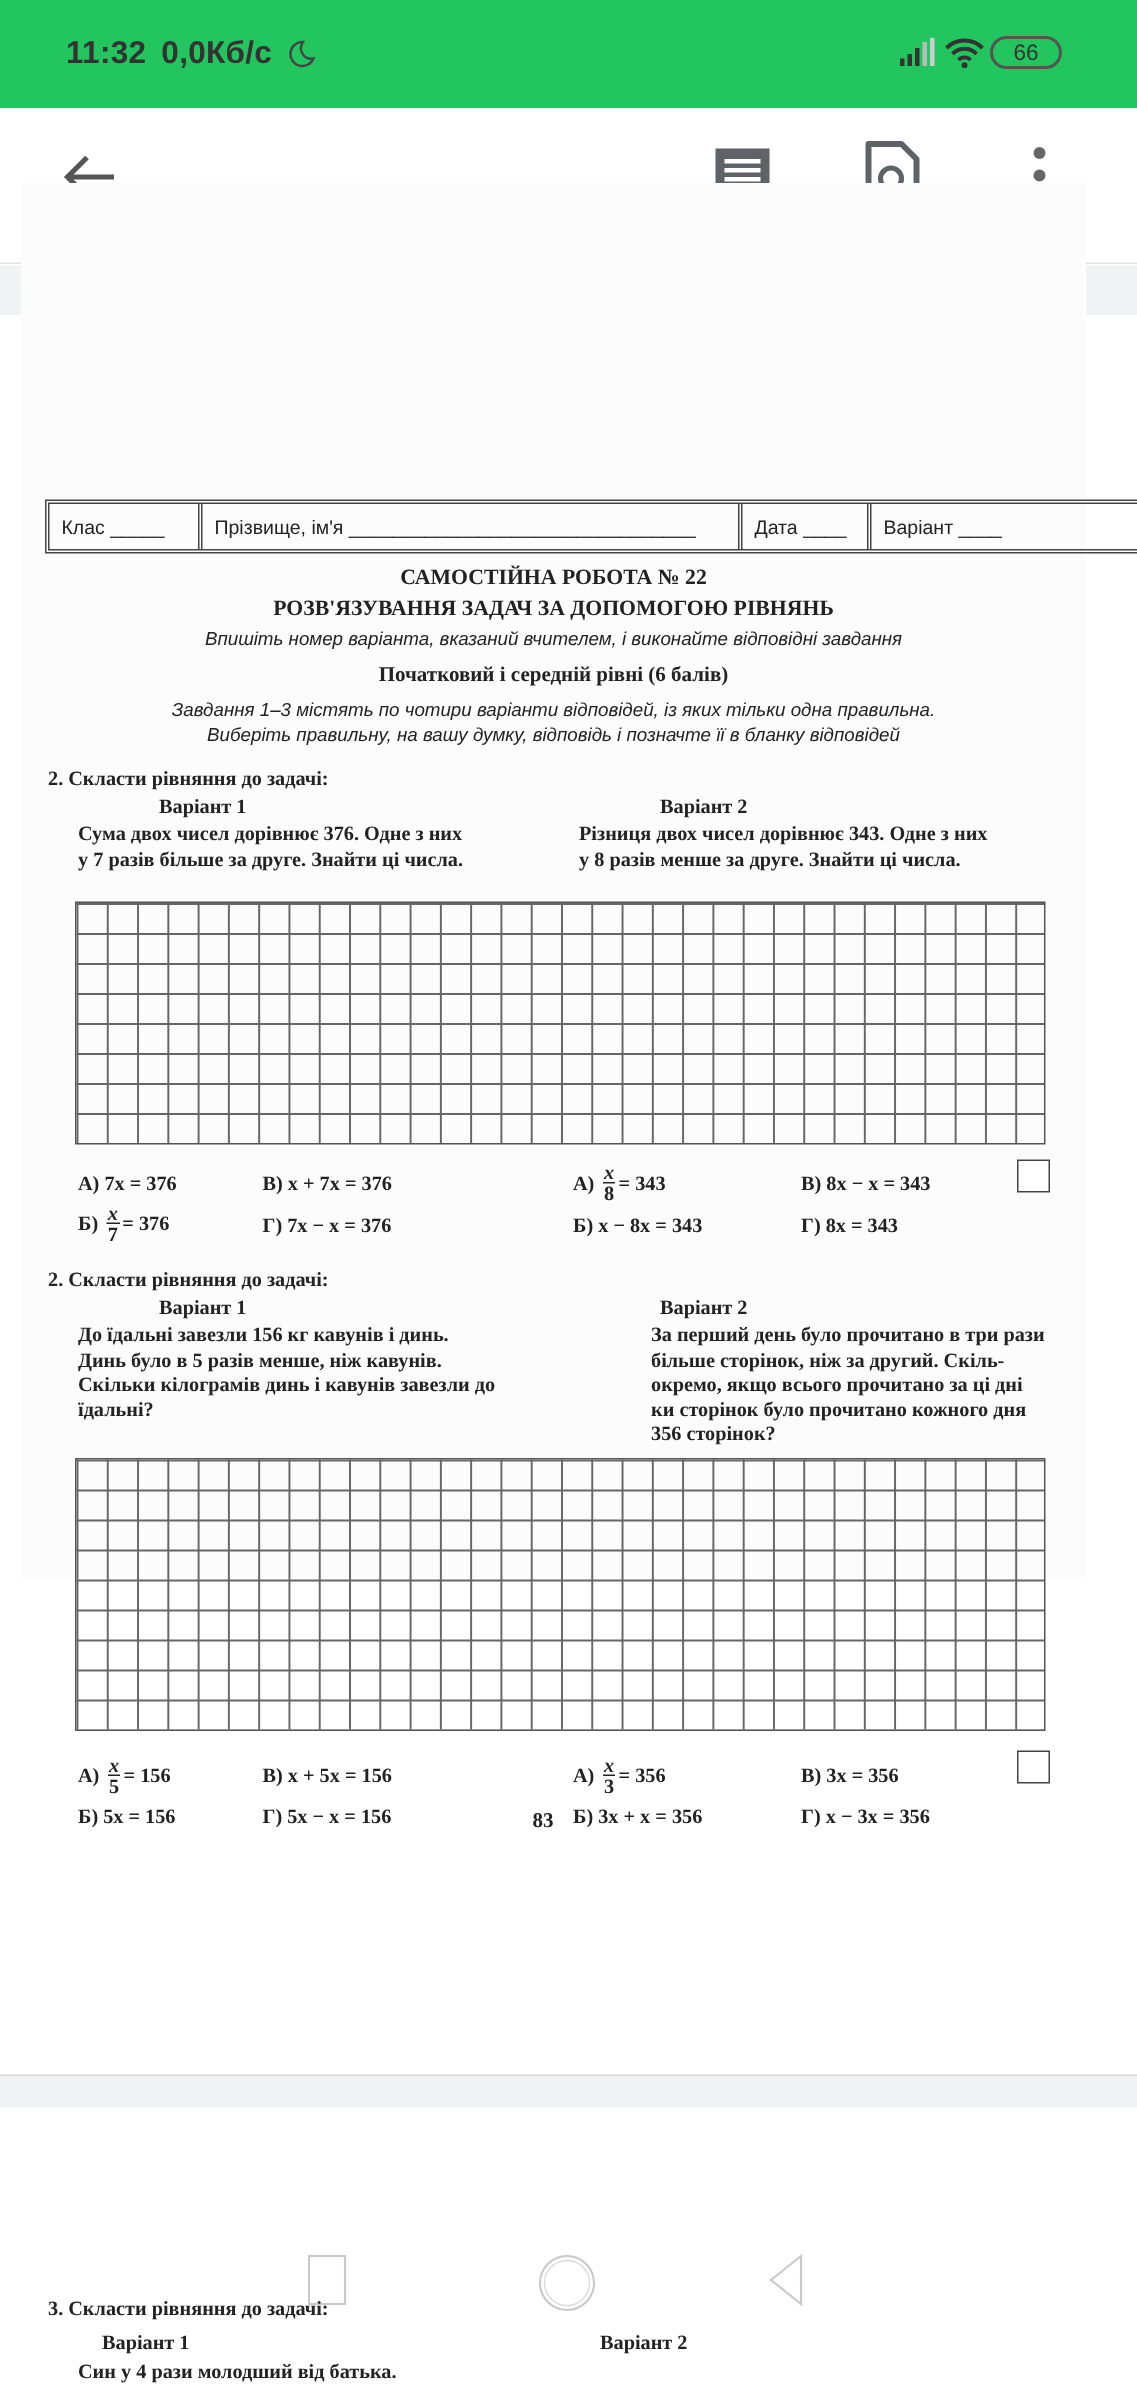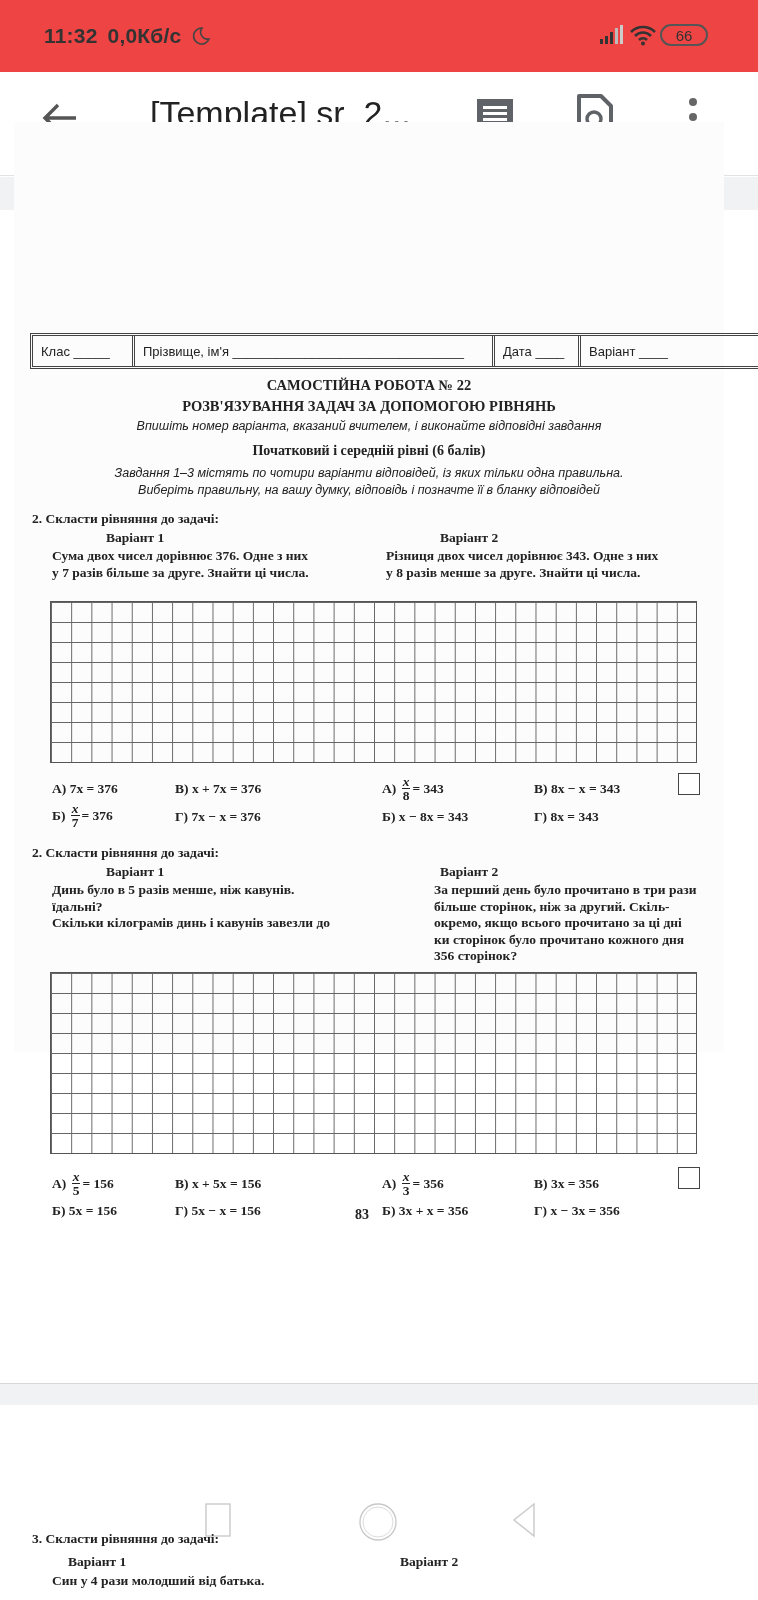--- a/index.html
+++ b/index.html
@@ -1,20 +1,20 @@
 <!DOCTYPE html>
 <html><head>
 <meta charset="utf-8">
 <style>
   * { box-sizing: border-box; margin: 0; padding: 0; }
   html, body { width: 758px; height: 1600px; overflow: hidden; background: #ffffff; }
   body { position: relative; font-family: "Liberation Sans", sans-serif; color: #222; }
 
   
-  .status-bar { position: absolute; left: 0; top: 0; width: 758px; height: 72px; background: #ef4444; }
+  .status-bar { position: absolute; left: 0; top: 0; width: 758px; height: 72px; background: #22c55e; }
   .status-left { position: absolute; left: 44px; top: 24px; font-size: 21px; font-weight: bold; color: #333; letter-spacing: 0.2px; display:flex; align-items:center; gap:10px; }
   .status-right { position: absolute; right: 50px; top: 24px; display: flex; align-items: center; gap: 3px; }
   .moon { width: 20px; height: 20px; }
   .battery { border: 2px solid #555; border-radius: 11px; width: 48px; height: 22px; font-size: 15px; display:flex; align-items:center; justify-content:center; color:#333; font-weight: normal; }
 
   
   .app-bar { position: absolute; left: 0; top: 72px; width: 758px; height: 104px; background: #fff; border-bottom: 1px solid #e2e2e4; }
   .back-btn { position: absolute; left: 38px; top: 24px; width: 44px; height: 44px; display:flex; align-items:center; justify-content:center; cursor:pointer; }
   .doc-title { position: absolute; left: 150px; top: 22px; font-size: 34px; color: #222; white-space: nowrap; }
   .icon-btn { position: absolute; top: 20px; width: 50px; height: 50px; display:flex; align-items:center; justify-content:center; cursor:pointer; }
@@ -82,21 +82,20 @@
     <div class="battery">66</div>
   </div>
 </div>
 
 <div class="app-bar">
   <div class="back-btn">
     <svg width="40" height="36" viewBox="0 0 40 36">
       <path d="M36 18 H6 M18 5 L5 18 L18 31" fill="none" stroke="#555" stroke-width="3.4"></path>
     </svg>
   </div>
-  <div class="doc-title">[Template] sr_2...</div>
   <div class="icon-btn" style="left:470px;">
     <svg width="44" height="44" viewBox="0 0 44 44">
       <path d="M4 4 H40 V34 H36 L42 40 L30 34 H4 Z" fill="#5f6368"></path>
       <rect x="10" y="11" width="24" height="3" fill="#fff"></rect>
       <rect x="10" y="17" width="24" height="3" fill="#fff"></rect>
       <rect x="10" y="23" width="24" height="3" fill="#fff"></rect>
     </svg>
   </div>
   <div class="icon-btn" style="left:570px;">
     <svg width="40" height="46" viewBox="0 0 40 46">
@@ -188,23 +187,24 @@
 </div>
 <div class="ans serif" style="left:534px; top:809px;">
   <span>Г)</span>&nbsp;<span>8x = 343</span>
 </div>
 <div class="answer-box" style="left:678px; top:773px;"></div>
 
 <div class="task-title serif" style="top:845px;">2. Скласти рівняння до задачі:</div>
 <div class="variant-label serif" style="left:106px; top:864px;">Варіант 1</div>
 <div class="variant-label serif" style="left:440px; top:864px;">Варіант 2</div>
 <div class="problem serif" style="left:52px; top:882px; width:320px;">
+  <div>До їдальні завезли 156 кг кавунів і динь.</div>
   <div>Динь було в 5 разів менше, ніж кавунів.</div>
+  <div>Скільки кілограмів динь і кавунів завезли до</div>
   <div>їдальні?</div>
-  <div>Скільки кілограмів динь і кавунів завезли до</div>
 </div>
 <div class="problem serif" style="left:386px; top:882px; width:320px;margin-left:48px;">
   <div>За перший день було прочитано в три рази</div>
   <div>більше сторінок, ніж за другий. Скіль-</div>
   <div>окремо, якщо всього прочитано за ці дні</div>
   <div>ки сторінок було прочитано кожного дня</div>
   <div>356 сторінок?</div>
 </div>
 
 <div class="grid" style="top:972px; height:182px;"></div>

